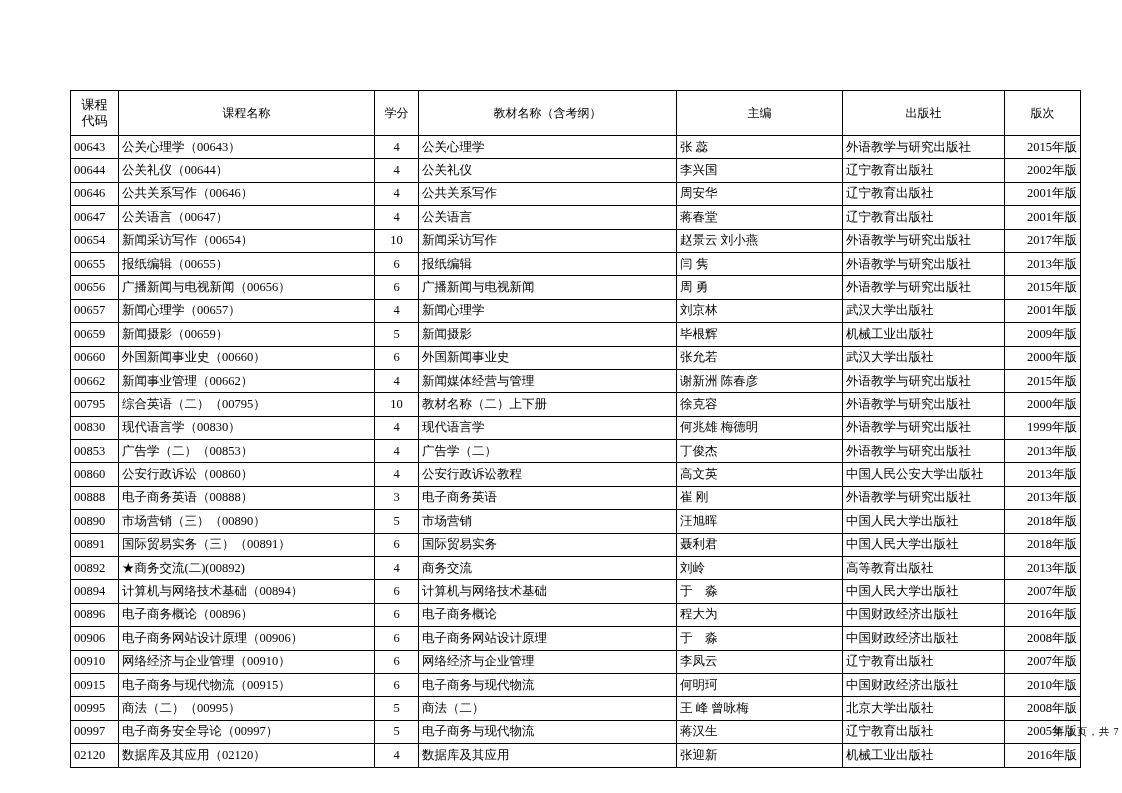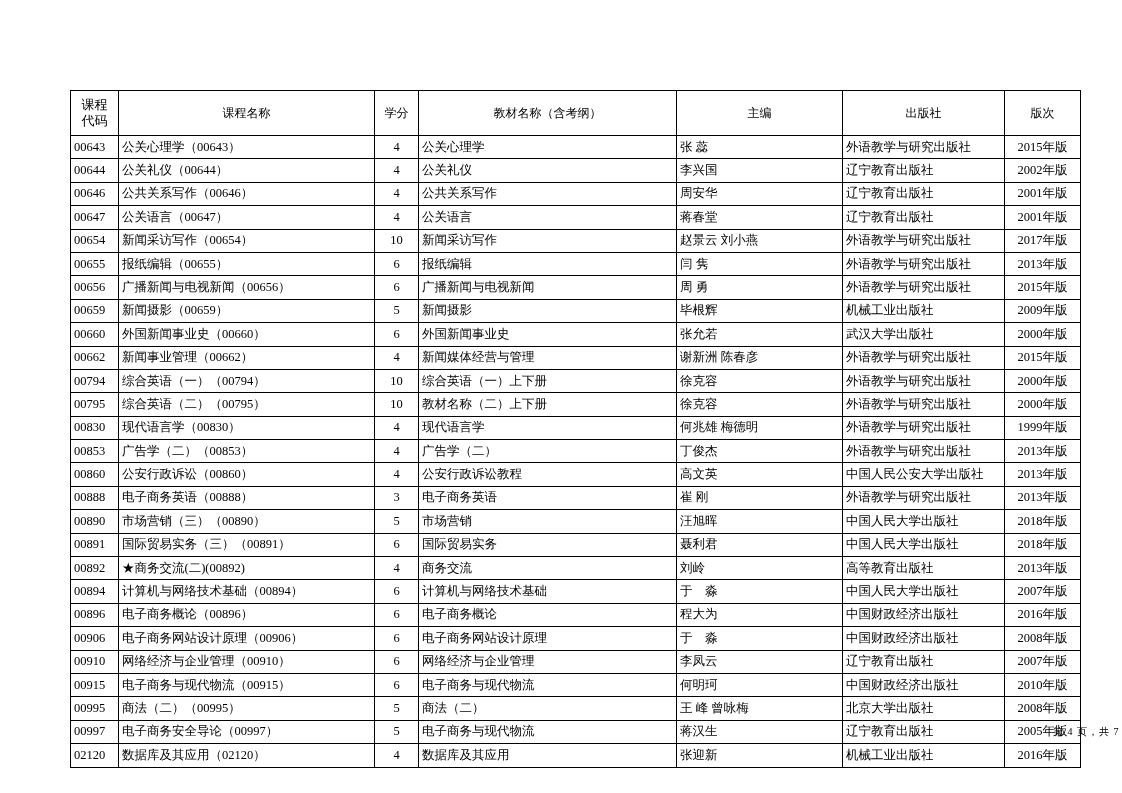--- a/index.html
+++ b/index.html
@@ -63,21 +63,21 @@
   col.c-editor  { width: 166px; }
   col.c-press   { width: 162px; }
   col.c-edition { width: 76px; }
 
   td.code    { text-align: left; padding-left: 4px; }
   td.name    { text-align: left; padding-left: 4px; }
   td.credit  { text-align: center; }
   td.book    { text-align: left; padding-left: 4px; }
   td.editor  { text-align: left; padding-left: 6px; }
   td.press   { text-align: left; padding-left: 4px; }
-  td.edition { text-align: center; padding-left: 4px; }
+  td.edition { text-align: right; padding-left: 4px; }
 
   .footer {
     position: absolute;
     left: 12px;
     top: 725px;
     width: 1122px;
     text-align: right;
     font-size: 10px;
     letter-spacing: 1px;
   }
@@ -169,20 +169,29 @@
           <tr>
             <td class="code">00656</td>
             <td class="name">广播新闻与电视新闻（00656）</td>
             <td class="credit">6</td>
             <td class="book">广播新闻与电视新闻</td>
             <td class="editor">周  勇</td>
             <td class="press">外语教学与研究出版社</td>
             <td class="edition">2015年版</td>
           </tr>
           <tr>
+            <td class="code">00657</td>
+            <td class="name">新闻心理学（00657）</td>
+            <td class="credit">4</td>
+            <td class="book">新闻心理学</td>
+            <td class="editor">刘京林</td>
+            <td class="press">武汉大学出版社</td>
+            <td class="edition">2001年版</td>
+          </tr>
+          <tr>
             <td class="code">00659</td>
             <td class="name">新闻摄影（00659）</td>
             <td class="credit">5</td>
             <td class="book">新闻摄影</td>
             <td class="editor">毕根辉</td>
             <td class="press">机械工业出版社</td>
             <td class="edition">2009年版</td>
           </tr>
           <tr>
             <td class="code">00660</td>
@@ -196,29 +205,20 @@
           <tr>
             <td class="code">00662</td>
             <td class="name">新闻事业管理（00662）</td>
             <td class="credit">4</td>
             <td class="book">新闻媒体经营与管理</td>
             <td class="editor">谢新洲  陈春彦</td>
             <td class="press">外语教学与研究出版社</td>
             <td class="edition">2015年版</td>
           </tr>
           <tr>
-            <td class="code">00794</td>
-            <td class="name">综合英语（一）（00794）</td>
-            <td class="credit">10</td>
-            <td class="book">综合英语（一）上下册</td>
-            <td class="editor">徐克容</td>
-            <td class="press">外语教学与研究出版社</td>
-            <td class="edition">2000年版</td>
-          </tr>
-          <tr>
             <td class="code">00795</td>
             <td class="name">综合英语（二）（00795）</td>
             <td class="credit">10</td>
             <td class="book">教材名称（二）上下册</td>
             <td class="editor">徐克容</td>
             <td class="press">外语教学与研究出版社</td>
             <td class="edition">2000年版</td>
           </tr>
           <tr>
             <td class="code">00830</td>

